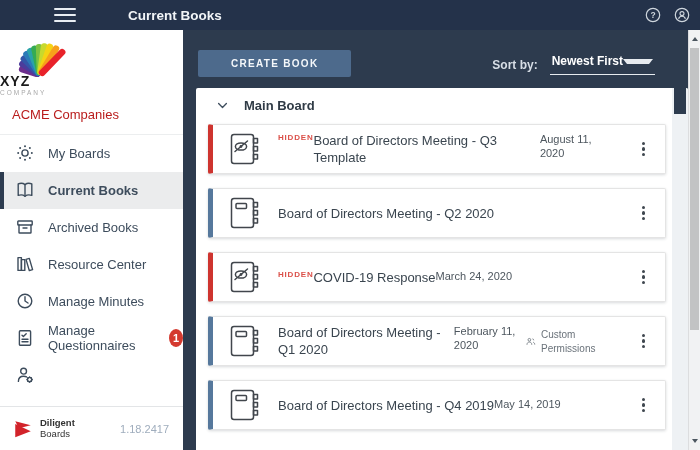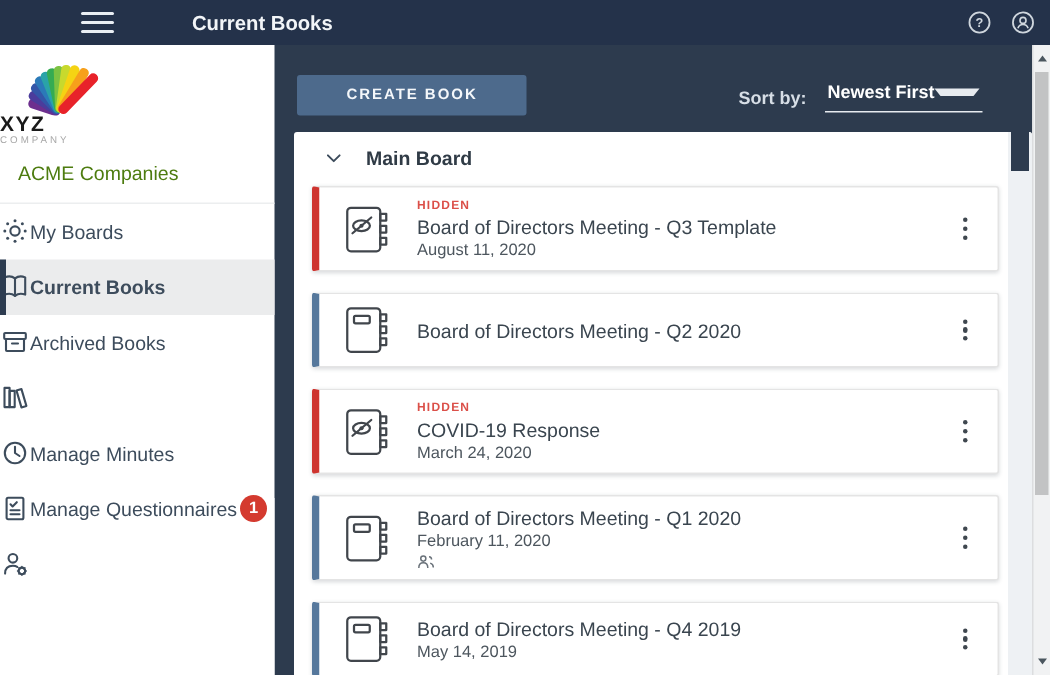--- a/index.html
+++ b/index.html
@@ -16,24 +16,24 @@
   .topbar-title { margin-left:52px; color:#f2f5f8; font-size:13.5px; font-weight:bold; }
   .topbar-right { margin-left:auto; margin-right:10px; display:flex; align-items:center; gap:13px; }
   .tb-icon { width:16px; height:16px; cursor:pointer; }
 
   
   .sidebar { position:absolute; left:0; top:30px; width:183px; height:420px;
     background:#ffffff; z-index:20; }
   .logo-wrap { padding-top:7px; text-align:left; line-height:1; }
   .logo-name { font-size:14px; font-weight:bold; color:#1a1a1a; letter-spacing:1px; margin-top:-6px; }
   .logo-subname { font-size:6.5px; color:#a8a8a8; letter-spacing:2px; margin-top:2px; }
-  .company-name { padding:10px 0 12px 12px; font-size:13px; color:#4d7c0f; }
+  .company-name { padding:10px 0 12px 12px; font-size:13px; color:#b91c1c; }
   .nav { border-top:1px solid #eceeef; }
-  .nav-item { position:relative; height:37px; display:flex; align-items:center; 
-    font-size:13px; color:#3d4c5c; cursor:pointer; }
+  .nav-item { position:relative; height:37px; display:flex; align-items:center; gap:13px;
+    padding-left:15px; font-size:13px; color:#3d4c5c; cursor:pointer; }
   .nav-item.selected { background:#ebeced; font-weight:bold; }
   .nav-item.selected::before { content:""; position:absolute; left:0; top:0; bottom:0;
     width:4px; background:#2d3c50; }
   .nav-icon { width:20px; height:20px; flex:0 0 20px; }
   .nav-badge { width:18px; height:18px; border-radius:50%; background:#d43a2f; color:#fff;
     font-size:11px; font-weight:bold; display:flex; align-items:center; justify-content:center;
     margin-left:2px; }
   .side-footer { position:absolute; left:0; bottom:0; width:183px; height:44px;
     border-top:1px solid #e3e5e7; display:flex; align-items:center; padding:0 14px 0 12px; }
   .brand-mark { width:22px; height:20px; margin-right:6px; }
@@ -68,21 +68,21 @@
   .section-title { font-size:13px; font-weight:bold; color:#303b46; }
   .chev { width:13px; height:13px; }
 
   .cards { padding:4px 6px 0 12px; }
   .card { position:relative; display:flex; align-items:center; gap:17px;
     border:1px solid #e4e4e4; border-left:5px solid #56789c; border-radius:2px;
     box-shadow:0 1px 3px rgba(40,50,60,.18); background:#fff;
     padding:6px 10px 6px 15px; margin-bottom:14px; min-height:40px; cursor:pointer; }
   .card.red { border-left-color:#ce342f; }
   .book-icon { width:33px; height:36px; flex:0 0 33px; }
-  .card-text { display:flex; flex-direction:column; justify-content:center; }
+  .card-text { display:flex; flex-direction:row; justify-content:center; }
   .hidden-badge { font-size:8px; font-weight:bold; letter-spacing:.8px; color:#db5049;
     line-height:12px; }
   .card-title { font-size:13px; color:#3a454f; line-height:17px; }
   .card-date { font-size:11px; color:#4d565e; line-height:14px; }
   .card-note { display:flex; align-items:center; gap:5px; line-height:14px; margin-top:1px; }
   .card-note span { font-size:10px; color:#6a727a; }
   .note-icon { width:12px; height:11px; }
   .kebab { margin-left:auto; padding:4px 10px; display:flex; flex-direction:column; gap:2.5px;
     cursor:pointer; }
   .kebab i { width:3.2px; height:3.2px; border-radius:50%; background:#3f474f; }
@@ -202,20 +202,21 @@
         </svg>
         <span>Archived Books</span>
       </div>
 
       <div class="nav-item">
         <svg class="nav-icon stroke" viewBox="0 0 20 20">
           <rect x="3" y="3.6" width="3.4" height="12.8"></rect>
           <rect x="6.4" y="5.6" width="3.4" height="10.8"></rect>
           <path d="M11 5.4 L14.3 4.4 L17.6 15.6 L14.3 16.6 Z"></path>
         </svg>
+        <span>Resource Center</span>
       </div>
 
       <div class="nav-item">
         <svg class="nav-icon stroke" viewBox="0 0 20 20">
           <circle cx="10" cy="10" r="6.8"></circle>
           <path d="M10 5.8 V10 L13 12"></path>
         </svg>
         <span>Manage Minutes</span>
       </div>
 
@@ -233,20 +234,31 @@
       <div class="nav-item">
         <svg class="nav-icon stroke" viewBox="0 0 20 20">
           <circle cx="8.6" cy="6.2" r="2.9"></circle>
           <path d="M3.4 16.4 C3.4 12.8 5.6 11.2 8.6 11.2 C9.7 11.2 10.7 11.4 11.5 11.9"></path>
           <circle cx="14.6" cy="14.6" r="2.2"></circle>
           <path d="M14.6 11.7 v1 M14.6 16.5 v1 M11.7 14.6 h1 M16.5 14.6 h1 M12.6 12.6 l.7.7 M15.9 15.9 l.7.7 M16.6 12.6 l-.7.7 M13.3 15.9 l-.7.7" stroke-width="1"></path>
         </svg>
       </div>
     </div>
 
+    <div class="side-footer">
+      <svg class="brand-mark" viewBox="0 0 22 22">
+        <path d="M2.5 2.5 L19.5 7 L6.5 10.2 Z" fill="#d2232a"></path>
+        <path d="M2.5 5.5 L19.5 13.5 L2.5 20 Z" fill="#d2232a"></path>
+      </svg>
+      <div class="brand-text">
+        <div class="b1">Diligent</div>
+        <div>Boards</div>
+      </div>
+      <div class="version">1.18.2417</div>
+    </div>
   </div>
 
   <div class="main">
     <button class="create-btn">CREATE BOOK</button>
     <div class="sort-wrap">
       <span class="sort-label">Sort by:</span>
       <div class="sort-select">
         <span class="sort-value">Newest First</span>
         <span class="sort-caret"></span>
       </div>
@@ -336,20 +348,21 @@
           </svg>
           <div class="card-text">
             <span class="card-title">Board of Directors Meeting - Q1 2020</span>
             <span class="card-date">February 11, 2020</span>
             <span class="card-note">
               <svg class="note-icon" viewBox="0 0 12 11" style="fill:none;stroke:#6a727a;stroke-width:1;">
                 <circle cx="4.2" cy="3.4" r="1.7"></circle>
                 <path d="M1.2 9.6 C1.2 7.2 2.6 6.2 4.2 6.2 C5.8 6.2 7.2 7.2 7.2 9.6"></path>
                 <path d="M8 2.2 C9 2.3 9.7 3 9.7 4 M8.8 6.4 C10.2 6.8 10.9 7.8 10.9 9.4"></path>
               </svg>
+              <span>Custom Permissions</span>
             </span>
           </div>
           <div class="kebab">
               <i></i>
               <i></i>
               <i></i>
             </div>
         </div>
 
         <div class="card">

